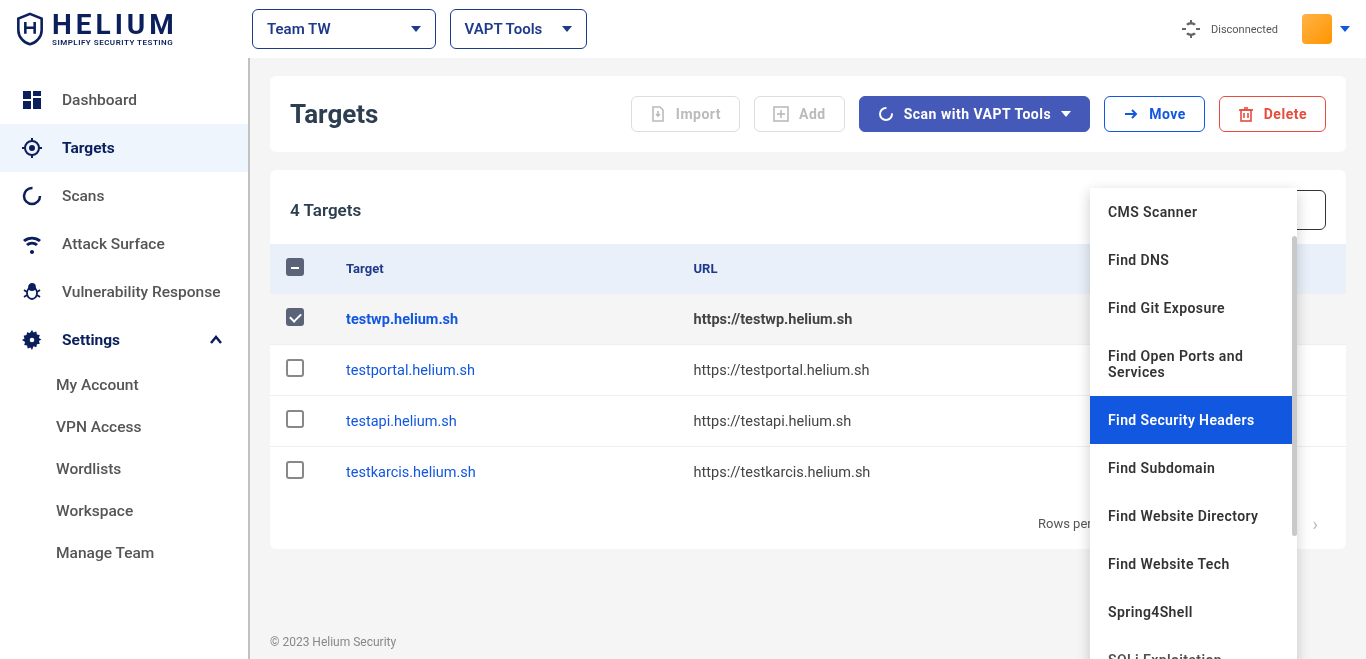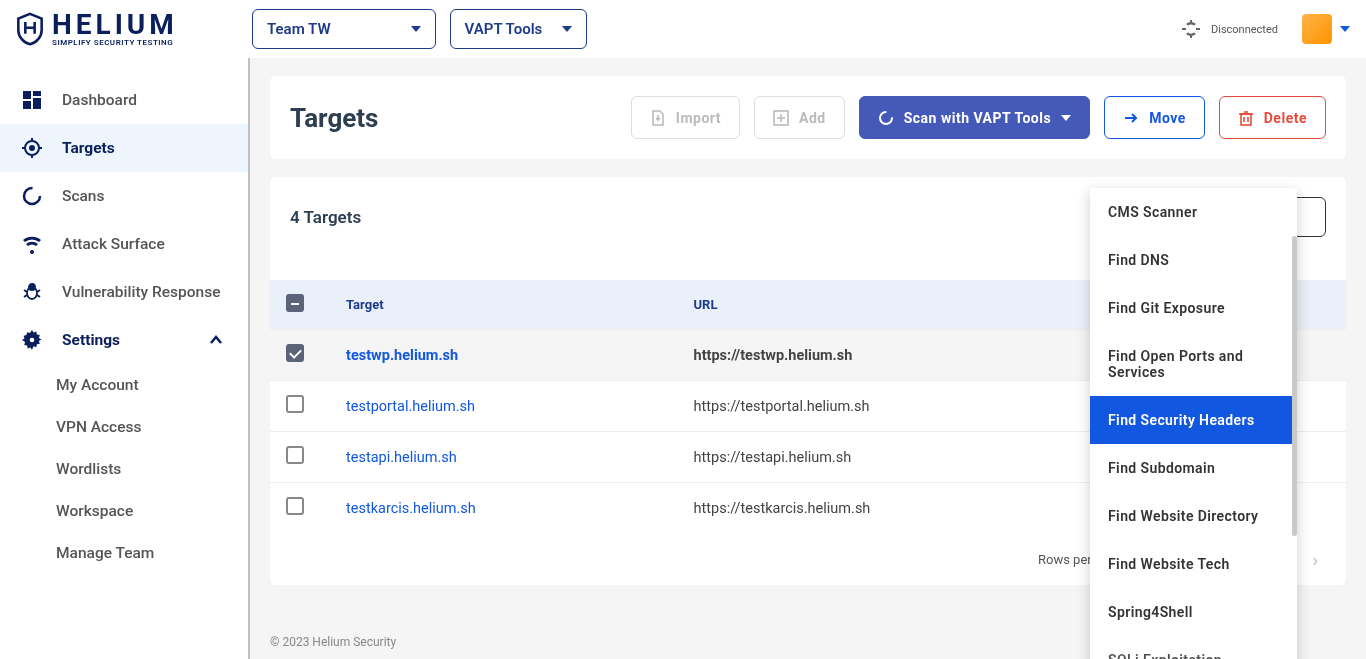--- a/index.html
+++ b/index.html
@@ -36,30 +36,30 @@
 .nav-icon { width:20px; height:20px; flex-shrink:0; }
 .sub-item { padding:12px 22px 12px 56px; cursor:pointer; font-weight:500; }
 .chev { margin-left:auto; }
 
 
 .main { flex:1; background:#f5f5f5; padding:18px 20px 0 20px; overflow:hidden; position:relative; }
 .card { background:#fff; border-radius:6px; padding:20px 20px; }
 .card.head { display:flex; align-items:center; margin-bottom:18px; }
 .page-title { font-size:26px; font-weight:700; color:#2c3e50; }
 
-.btn { border:1px solid #ddd; border-radius:6px; height:43px; display:inline-flex; align-items:center; padding:0 18px; font-weight:700; font-size:14px; letter-spacing:0.5px; gap:10px; cursor:pointer; background:#fff; }
+.btn { border:1px solid #ddd; border-radius:6px; height:36px; display:inline-flex; align-items:center; padding:0 18px; font-weight:700; font-size:14px; letter-spacing:0.5px; gap:10px; cursor:pointer; background:#fff; }
 .btn.ghost { color:#bbb; }
 .btn.blue-out { border-color:#1257e0; color:#1257e0; }
 .btn.red-out { border-color:#e74c3c; color:#e74c3c; }
 .btn.filled { background:#4559b8; color:#fff; border-color:#4559b8; }
 .btn .tri { border-top-color:currentColor; }
 .btn-group { display:flex; gap:14px; margin-left:auto; }
 
 .card.body { padding:0; }
-.body-top { padding:20px 20px 43px 20px; display:flex; align-items:center; }
+.body-top { padding:20px 20px 14px 20px; display:flex; align-items:center; }
 .count { font-size:17px; font-weight:600; color:#2c3e50; }
 .filter-box { margin-left:auto; border:1.5px solid #333; border-radius:6px; width:230px; height:40px; }
 
 table { width:100%; border-collapse:collapse; }
 thead { background:#e9f0fa; }
 th { text-align:left; font-size:13px; font-weight:700; color:#1e3a8a; padding:14px 16px; }
 th.center, td.center { text-align:center; }
 td { padding:14px 16px; font-size:14.5px; border-top:1px solid #eee; color:#444; }
 tr.sel td { background:#f5f5f5;font-weight:bold; }
 .link { color:#1257e0; cursor:pointer; }

